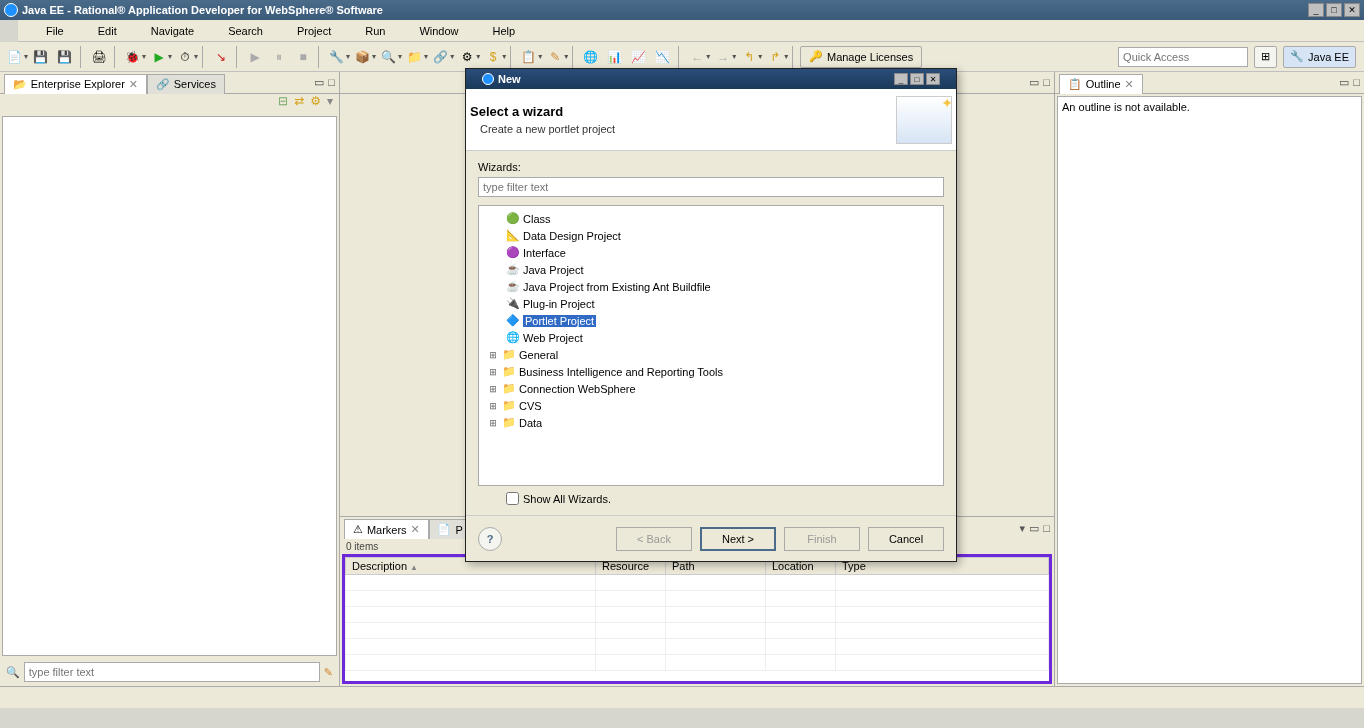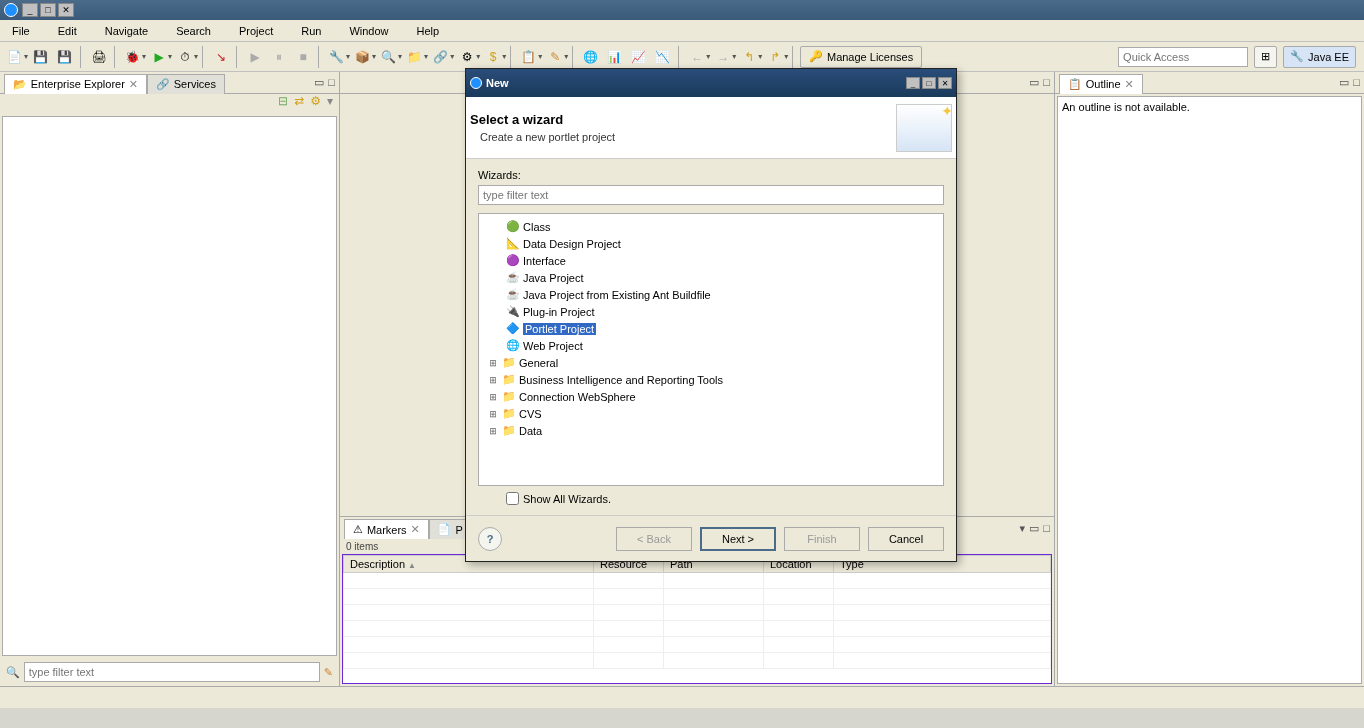--- a/index.html
+++ b/index.html
@@ -6,21 +6,21 @@
 body { background: #d6d6ce; width: 1364px; height: 728px; overflow: hidden; }
 
 
 .titlebar { height: 20px; background: linear-gradient(#4a6b8a, #3b5a7a); color: #fff; display: flex; align-items: center; padding: 0 4px; }
 .titlebar .icon { width: 14px; height: 14px; background: #1e90ff; border-radius: 50%; margin-right: 4px; border: 1px solid #fff; }
 .titlebar .title { flex: 1; font-weight: bold; }
 .titlebar .win-controls { display: flex; gap: 2px; }
 .titlebar .win-controls span { width: 16px; height: 14px; background: #c0c0c0; border: 1px solid #888; display: flex; align-items: center; justify-content: center; font-size: 9px; color: #000; cursor: pointer; }
 
 
-.menubar { height: 22px; background: #ece9d8; border-bottom: 1px solid #c0c0c0; display: flex; align-items: center; padding: 0 4px; gap: 12px; }
+.menubar { height: 22px; background: #ece9d8; border-bottom: 1px solid #c0c0c0; display: flex; align-items: center; padding: 0 20px; gap: 18px; margin-left: 18px; }
 .menubar .menu-item { padding: 2px 8px; cursor: pointer; }
 
 
 .toolbar { height: 30px; background: #ece9d8; border-bottom: 1px solid #c0c0c0; display: flex; align-items: center; padding: 0 4px; gap: 2px; }
 .tool-btn { width: 22px; height: 22px; border: 1px solid transparent; display: flex; align-items: center; justify-content: center; cursor: pointer; font-size: 12px; }
 .tool-sep { width: 4px; height: 22px; border-left: 1px solid #aaa; margin: 0 2px; }
 .tool-drop { display: flex; align-items: center; }
 .drop-arrow { font-size: 8px; color: #555; margin-left: -2px; }
 .license-btn { height: 22px; background: #ece9d8; border: 1px solid #aaa; border-radius: 2px; padding: 0 8px; display: flex; align-items: center; gap: 4px; cursor: pointer; }
 .toolbar-right { margin-left: auto; display: flex; align-items: center; gap: 6px; padding-right: 4px; }
@@ -43,31 +43,31 @@
 .view-content { flex: 1; background: #fff; border: 1px solid #aaa; margin: 2px; padding: 4px; overflow: auto; }
 
 .left-filter { height: 28px; background: #ece9d8; display: flex; align-items: center; padding: 0 6px; gap: 4px; }
 .left-filter input { flex: 1; height: 20px; border: 1px solid #aaa; padding: 0 4px; }
 
 
 .bottom-panel { height: 170px; background: #ece9d8; border-top: 1px solid #aaa; display: flex; flex-direction: column; }
 .bottom-tabs { height: 22px; display: flex; align-items: center; padding: 0 4px; }
 .bottom-tab { height: 20px; border: 1px solid #aaa; border-bottom: none; background: #fff; padding: 0 8px; display: flex; align-items: center; gap: 4px; margin-top: 2px; cursor: pointer; }
 .items-count { padding: 2px 6px; font-size: 10px; color: #444; }
-.markers-table { flex: 1; background: #fff; border: 1px solid #6d28d9; margin: 0 2px 2px 2px; overflow: auto; }
+.markers-table { flex: 1; background: #fff; border: 3px solid #6d28d9; margin: 0 2px 2px 2px; overflow: auto; }
 .markers-table table { width: 100%; border-collapse: collapse; }
 .markers-table th { background: #ece9d8; border: 1px solid #ccc; padding: 2px 6px; text-align: left; font-weight: normal; }
 .markers-table td { border: 1px solid #eee; height: 16px; }
 
 
 .statusbar { height: 22px; background: #ece9d8; border-top: 1px solid #aaa; }
 
 
 .dialog { position: absolute; left: 465px; top: 68px; width: 492px; height: 494px; background: #ece9d8; border: 1px solid #222; box-shadow: 3px 3px 8px rgba(0,0,0,0.3); z-index: 100; display: flex; flex-direction: column; }
-.dialog-title { height: 28px; background: linear-gradient(#2a4d7a, #1a3a5a); color: #fff; display: flex; align-items: center; padding: 0 4px; }
+.dialog-title { height: 20px; background: linear-gradient(#2a4d7a, #1a3a5a); color: #fff; display: flex; align-items: center; padding: 0 16px; }
 .dialog-title .d-icon { width: 12px; height: 12px; background: #1e90ff; border-radius: 50%; margin-right: 4px; border: 1px solid #fff; }
 .dialog-title .win-controls { display: flex; gap: 2px; }
 .dialog-title .win-controls span { width: 14px; height: 12px; background: #c0c0c0; border: 1px solid #888; display: flex; align-items: center; justify-content: center; font-size: 8px; color: #000; cursor: pointer; }
 .dialog-header { height: 62px; background: #fff; border-bottom: 1px solid #ccc; padding: 8px 4px; display: flex; align-items: center; }
 .dialog-header .dh-text { flex: 1; }
 .dialog-header h2 { font-size: 13px; font-weight: bold; margin-bottom: 4px; }
 .dialog-header p { font-size: 11px; color: #333; }
 .dialog-header .dh-img { width: 56px; height: 48px; background: linear-gradient(#fff,#d6e4f5); border: 1px solid #ccc; position: relative; }
 .dialog-header .dh-img::after { content: "✦"; position: absolute; top: -2px; right: -2px; color: #f5c542; font-size: 14px; }
 .dialog-body { flex: 1; padding: 10px 12px; display: flex; flex-direction: column; }
@@ -95,20 +95,21 @@
 .spacer { flex: 1; }
 
 .small-toolbar { height: 20px; display: flex; justify-content: flex-end; padding: 0 6px; gap: 6px; }
 .small-toolbar span { font-size: 12px; color: #7a6; cursor: pointer; }
 </style>
 </head>
 <body>
 
 <div class="titlebar">
   <span class="icon"></span>
+  <span class="title">Java EE - Rational® Application Developer for WebSphere® Software</span>
   <div class="win-controls">
     <span>_</span>
     <span>□</span>
     <span>✕</span>
   </div>
 </div>
 
 <div class="menubar">
   <span class="menu-item">File</span>
   <span class="menu-item">Edit</span>

